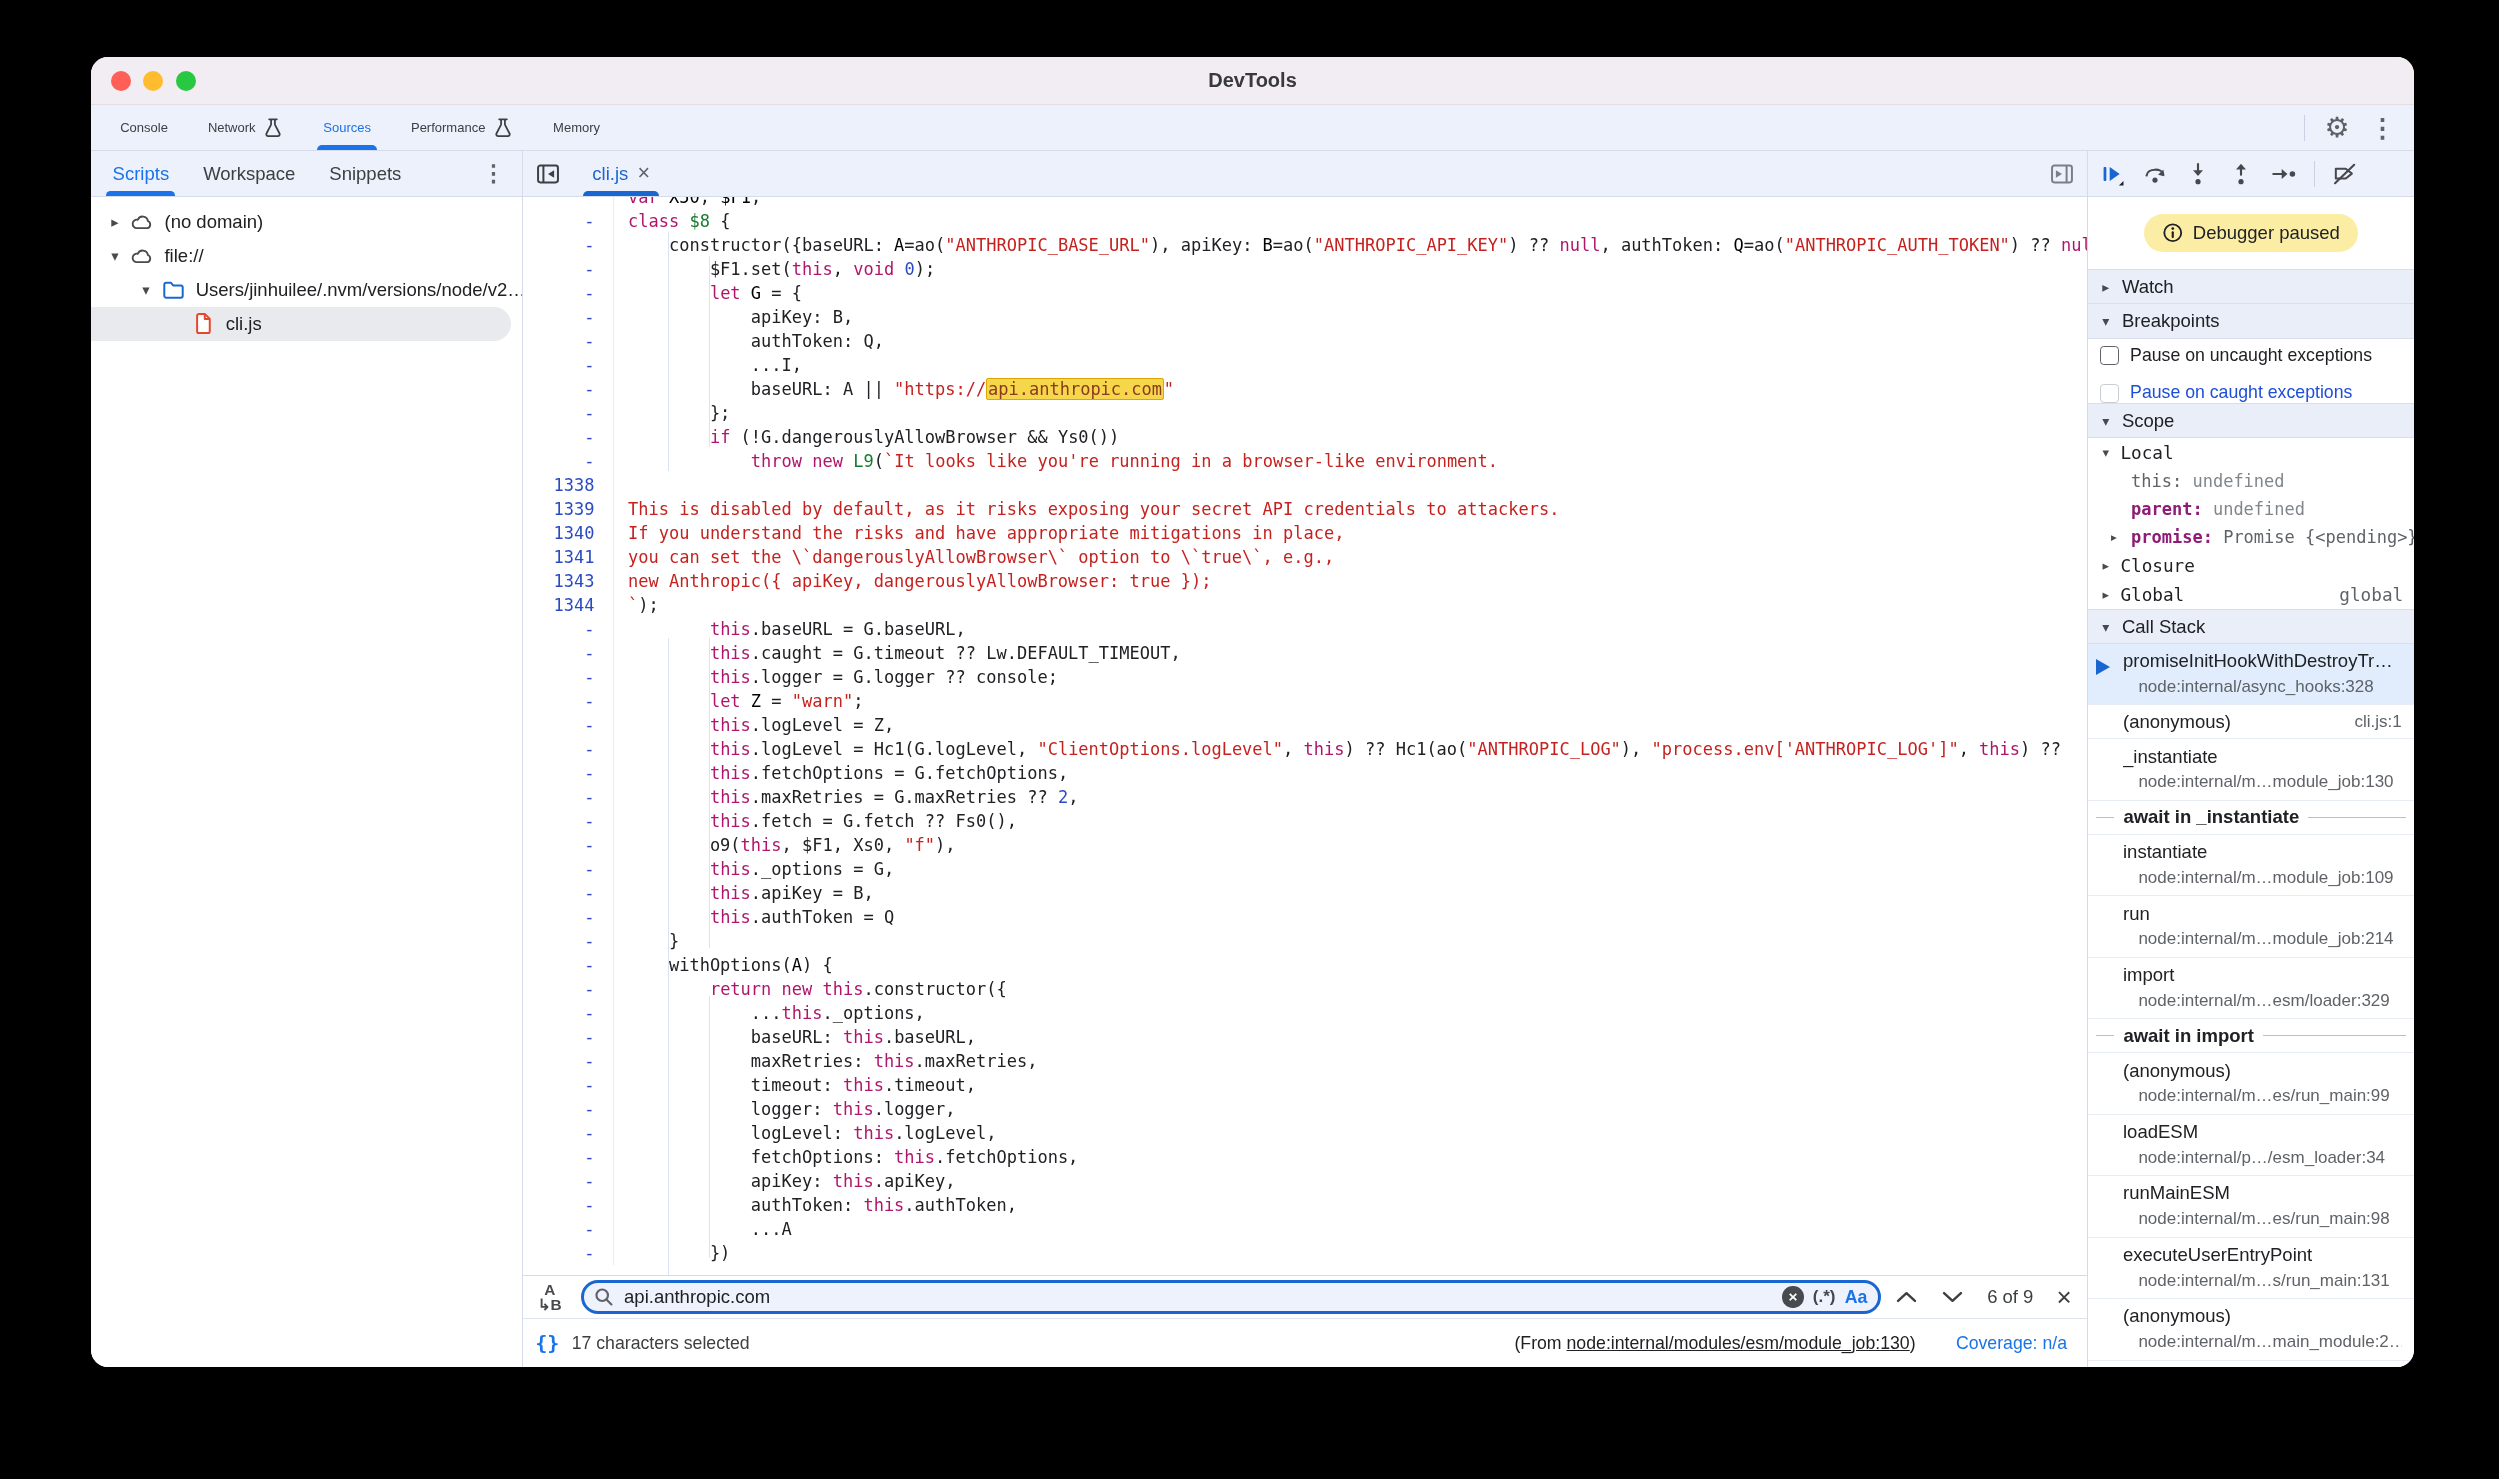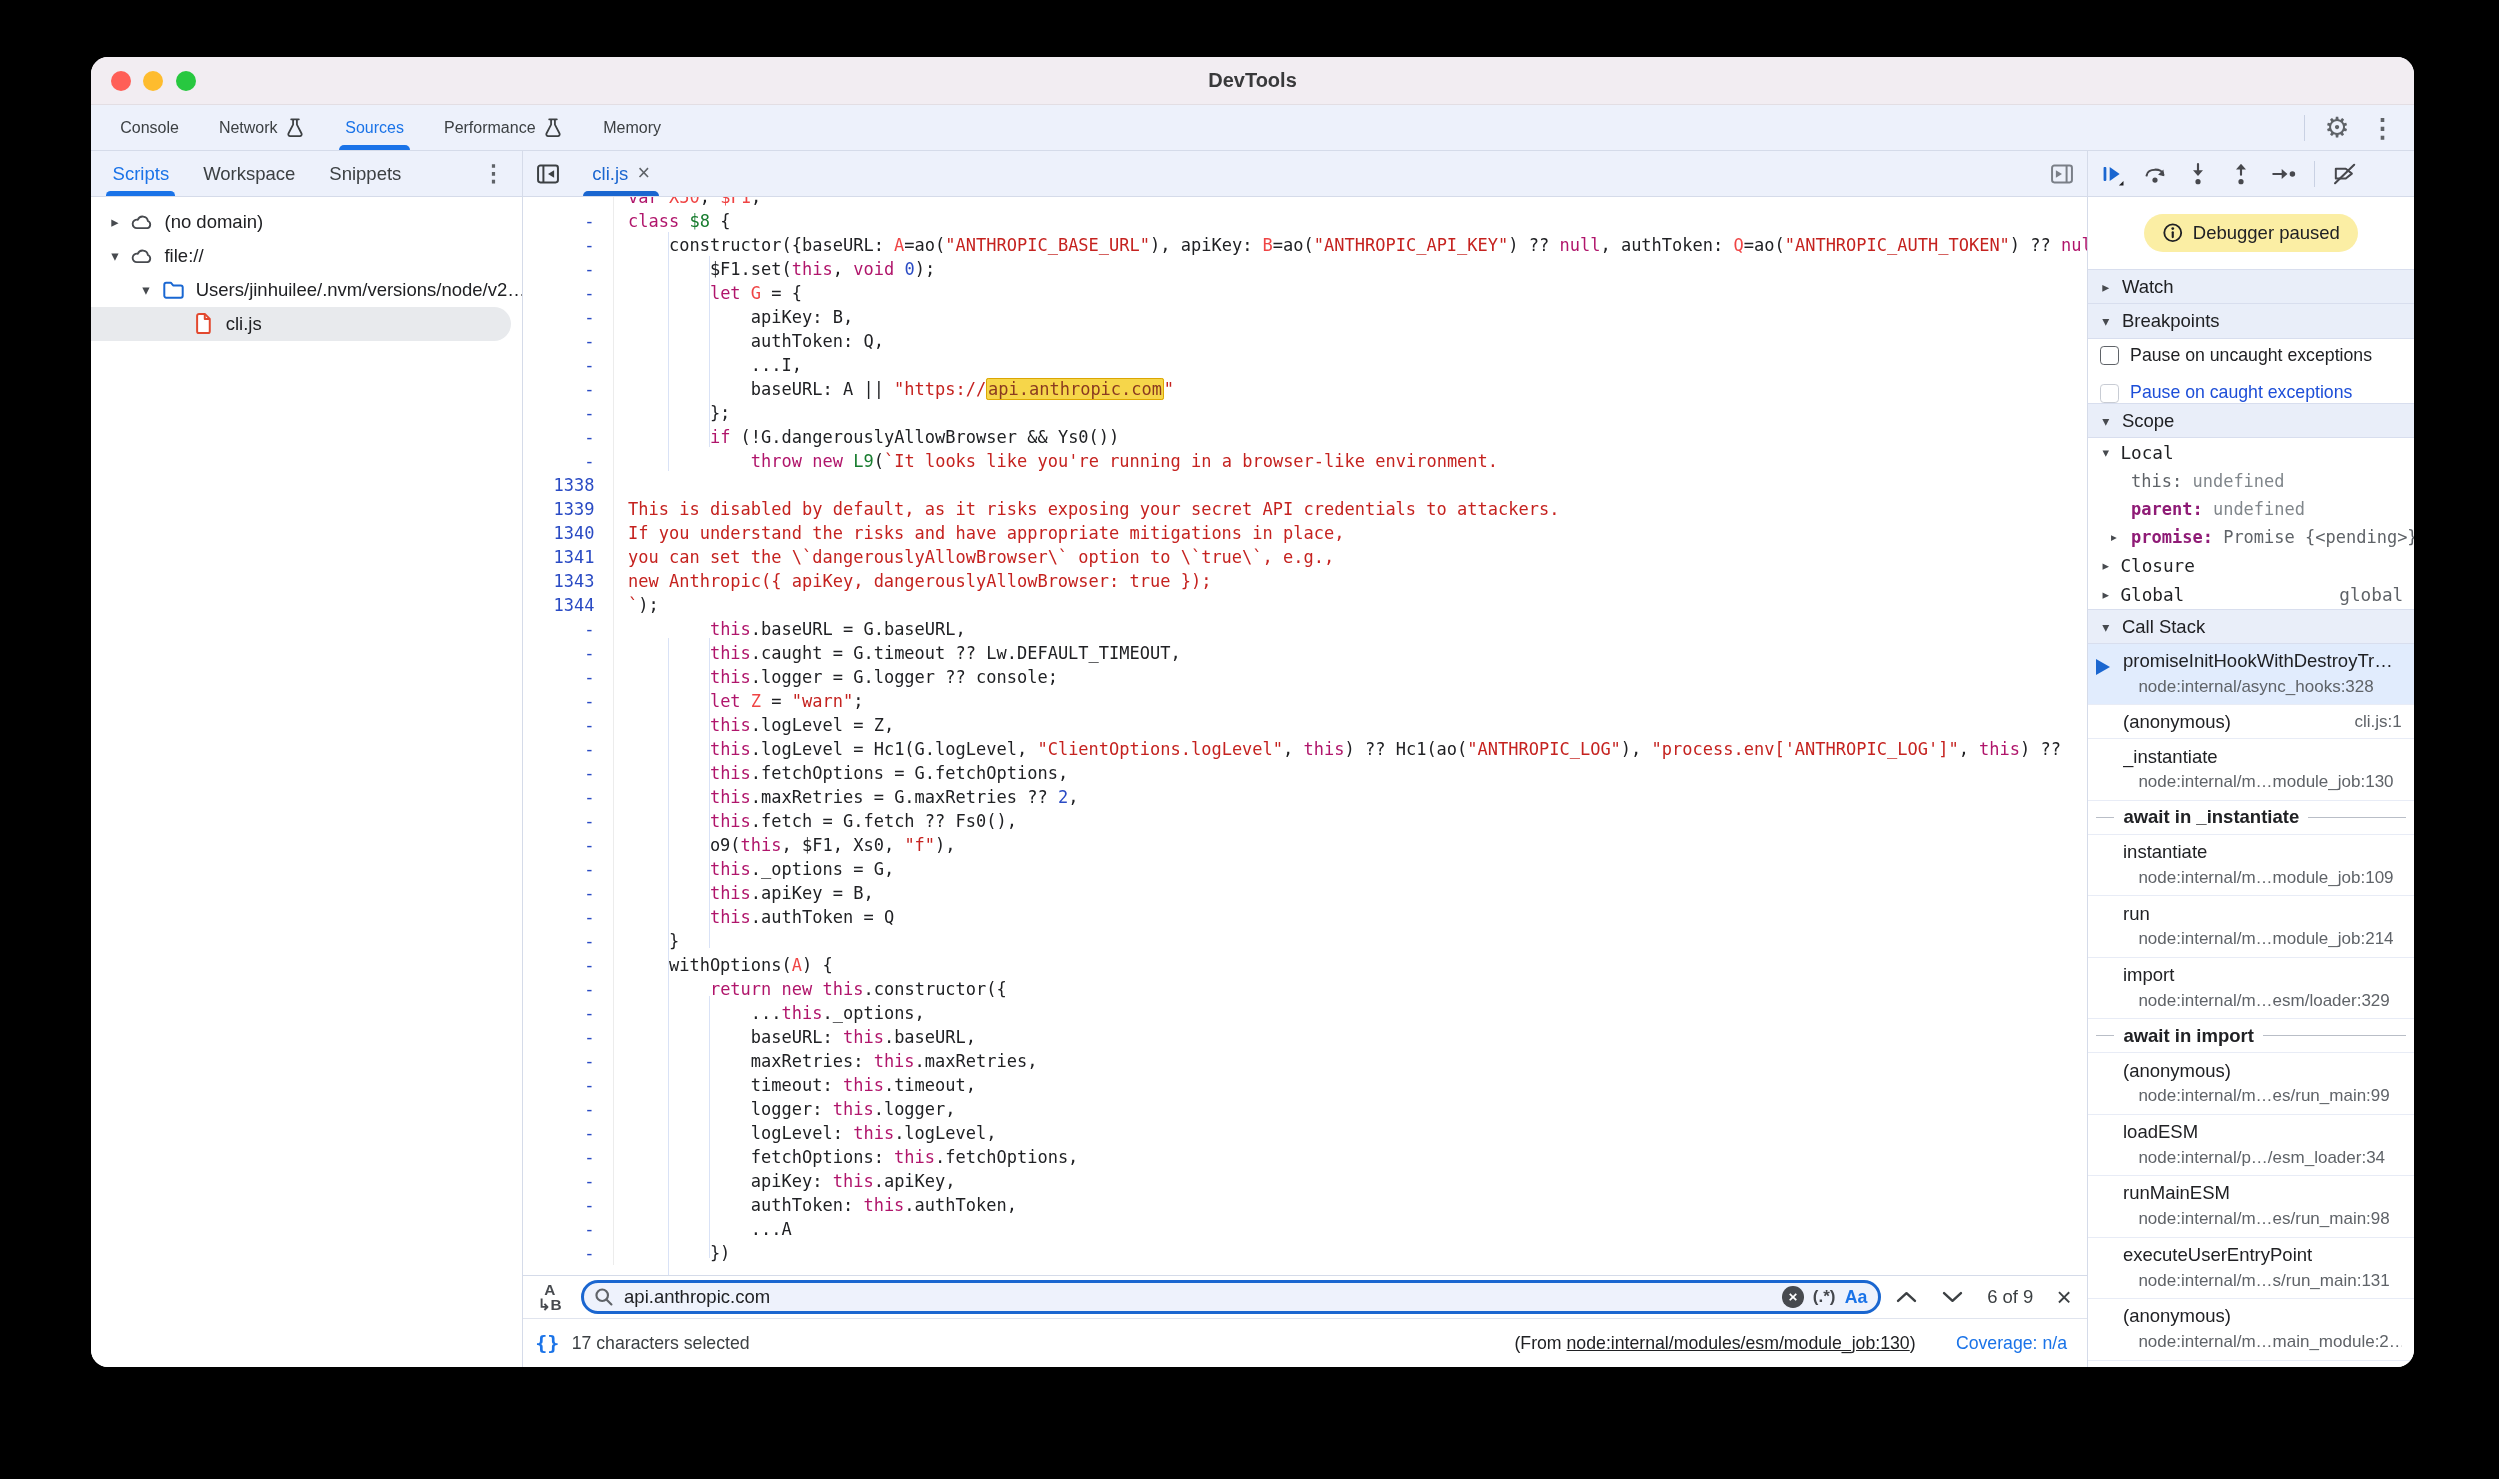--- a/index.html
+++ b/index.html
@@ -12,21 +12,21 @@
   
   .titlebar { height:48px; background:#f2edf2; display:flex; align-items:center; justify-content:center;
               position:relative; flex:0 0 auto; border-bottom:0.8px solid #e3dee3; }
   .title { font-size:20px; font-weight:bold; color:#39393b; }
   .lights { position:absolute; left:20px; top:0; height:100%; display:flex; align-items:center; gap:12.3px; }
   .light { width:20px; height:20px; border-radius:50%; }
   .light.r { background:#ff5f57; } .light.y { background:#febc2e; } .light.g { background:#28c840; }
   
   .tabsrow { height:46px; background:#edf1fb; border-bottom:0.8px solid #d5dbe9; display:flex;
              align-items:stretch; flex:0 0 auto; padding-left:9.2px; }
-  .maintab { display:flex; align-items:center; gap:7.7px; padding:0 20px; font-size:16px; color:#3c4043;
+  .maintab { display:flex; align-items:center; gap:7.7px; padding:0 20px; font-size:13px; color:#3c4043;
              position:relative; cursor:default; }
   .maintab.active { color:#1a73e8; }
   .maintab.active::after { content:""; position:absolute; left:14px; right:14px; bottom:0; height:5.4px;
              background:#1a73e8; border-radius:5.4px 5.4px 0 0; }
   .tabsrow .spacer { flex:1; }
   .toolbar-right { display:flex; align-items:center; gap:20px; padding-right:18.5px; }
   .vdiv { width:0.8px; height:26px; background:#c9d1e3; }
   .gear { font-size:28px; color:#5f6368; line-height:1; }
   .kebab { font-size:26px; color:#5f6368; line-height:1; font-weight:bold; }
   
@@ -48,21 +48,21 @@
   .edtab::after { content:""; position:absolute; left:4.6px; right:4.6px; bottom:0; height:5.4px; background:#1a66d0; border-radius:5.4px 5.4px 0 0; }
   .edtab .close { color:#5f6368; font-size:21.5px; }
   .edtabs .spacer { flex:1; }
   .code { flex:1; position:relative; overflow:hidden; background:#fff; }
   .code-lines { margin-top:-12.3px; }
   .code-row { display:flex; height:24px; line-height:24px; white-space:pre; }
   .gutter { width:91px; flex:0 0 auto; text-align:right; padding-right:18.5px;
             font-family:"DejaVu Sans Mono", monospace; font-size:17px; color:#2a4bc4;
             border-right:0.8px solid #ececec; }
   pre.cl { font-family:"DejaVu Sans Mono", monospace; font-size:17px; padding-left:14px; color:#202124; overflow:hidden; flex:1; }
-  .tok-k { color:#b0156b; } .tok-s { color:#c5221f; } .tok-d { color:#ef4444;text-align:right; }
+  .tok-k { color:#b0156b; } .tok-s { color:#c5221f; } .tok-d { color:#000000;text-align:right; }
   .tok-n { color:#2a4bc4; } .tok-g { color:#177c2e; } .tok-t { color:#202124; }
   .tok-h { background:#f6d64a; border:1.5px solid #dba602; border-radius:2.3px; color:#8a3a20; padding:0 0.8px; }
   .guide { position:absolute; width:0.8px; background:#d9e2f6; }
   
   .findbar { height:43px; border-top:0.8px solid #d5dbe9; display:flex; align-items:center; padding:0 15.4px 0 9.2px; gap:14px; flex:0 0 auto; background:#fff; }
   .ab-icon { width:35px; font-size:15.4px; color:#474a4f; font-weight:bold; line-height:1; text-align:center; }
   .ab-icon .sub { color:#474a4f; font-weight:bold; }
   .pill { flex:1; height:34px; border:3.1px solid #1a66d0; border-radius:18.5px; background:#eef2fc;
           display:flex; align-items:center; padding:0 10.8px 0 9.2px; gap:9.2px; min-width:0; }
   .pill input { flex:1; border:none; outline:none; background:transparent; font-size:18.5px; color:#202124;

